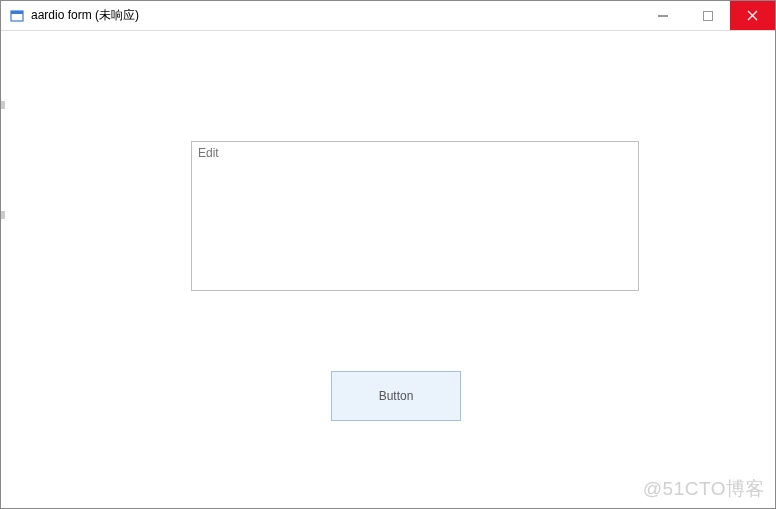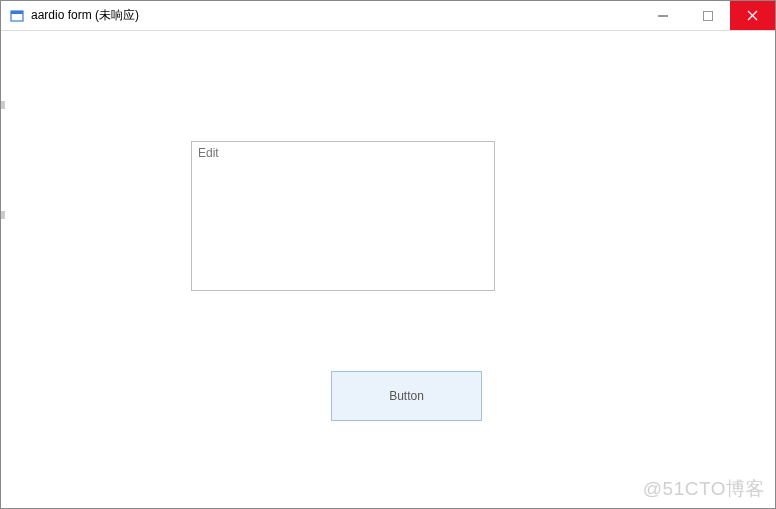--- a/index.html
+++ b/index.html
@@ -76,36 +76,36 @@
     .stub-mark {
       position: absolute;
       left: 0;
       width: 4px; height: 8px;
       background: #ccc;
     }
     .edit-box {
       position: absolute;
       left: 190px;
       top: 110px;
-      width: 304px;
+      width: 448px;
       height: 150px;
       border: 1px solid #bfbfbf;
       background: #ffffff;
       padding: 4px 6px;
       font-size: 12px;
       color: #999;
       resize: none;
       outline: none;
       font-family: inherit;
     }
     .btn {
       position: absolute;
       left: 330px;
       top: 340px;
-      width: 151px;
+      width: 130px;
       height: 50px;
       background: #eaf3fb;
       border: 1px solid #a3c1da;
       color: #555;
       font-size: 12px;
       cursor: pointer;
       font-family: inherit;
     }
     .watermark {
       position: absolute;

